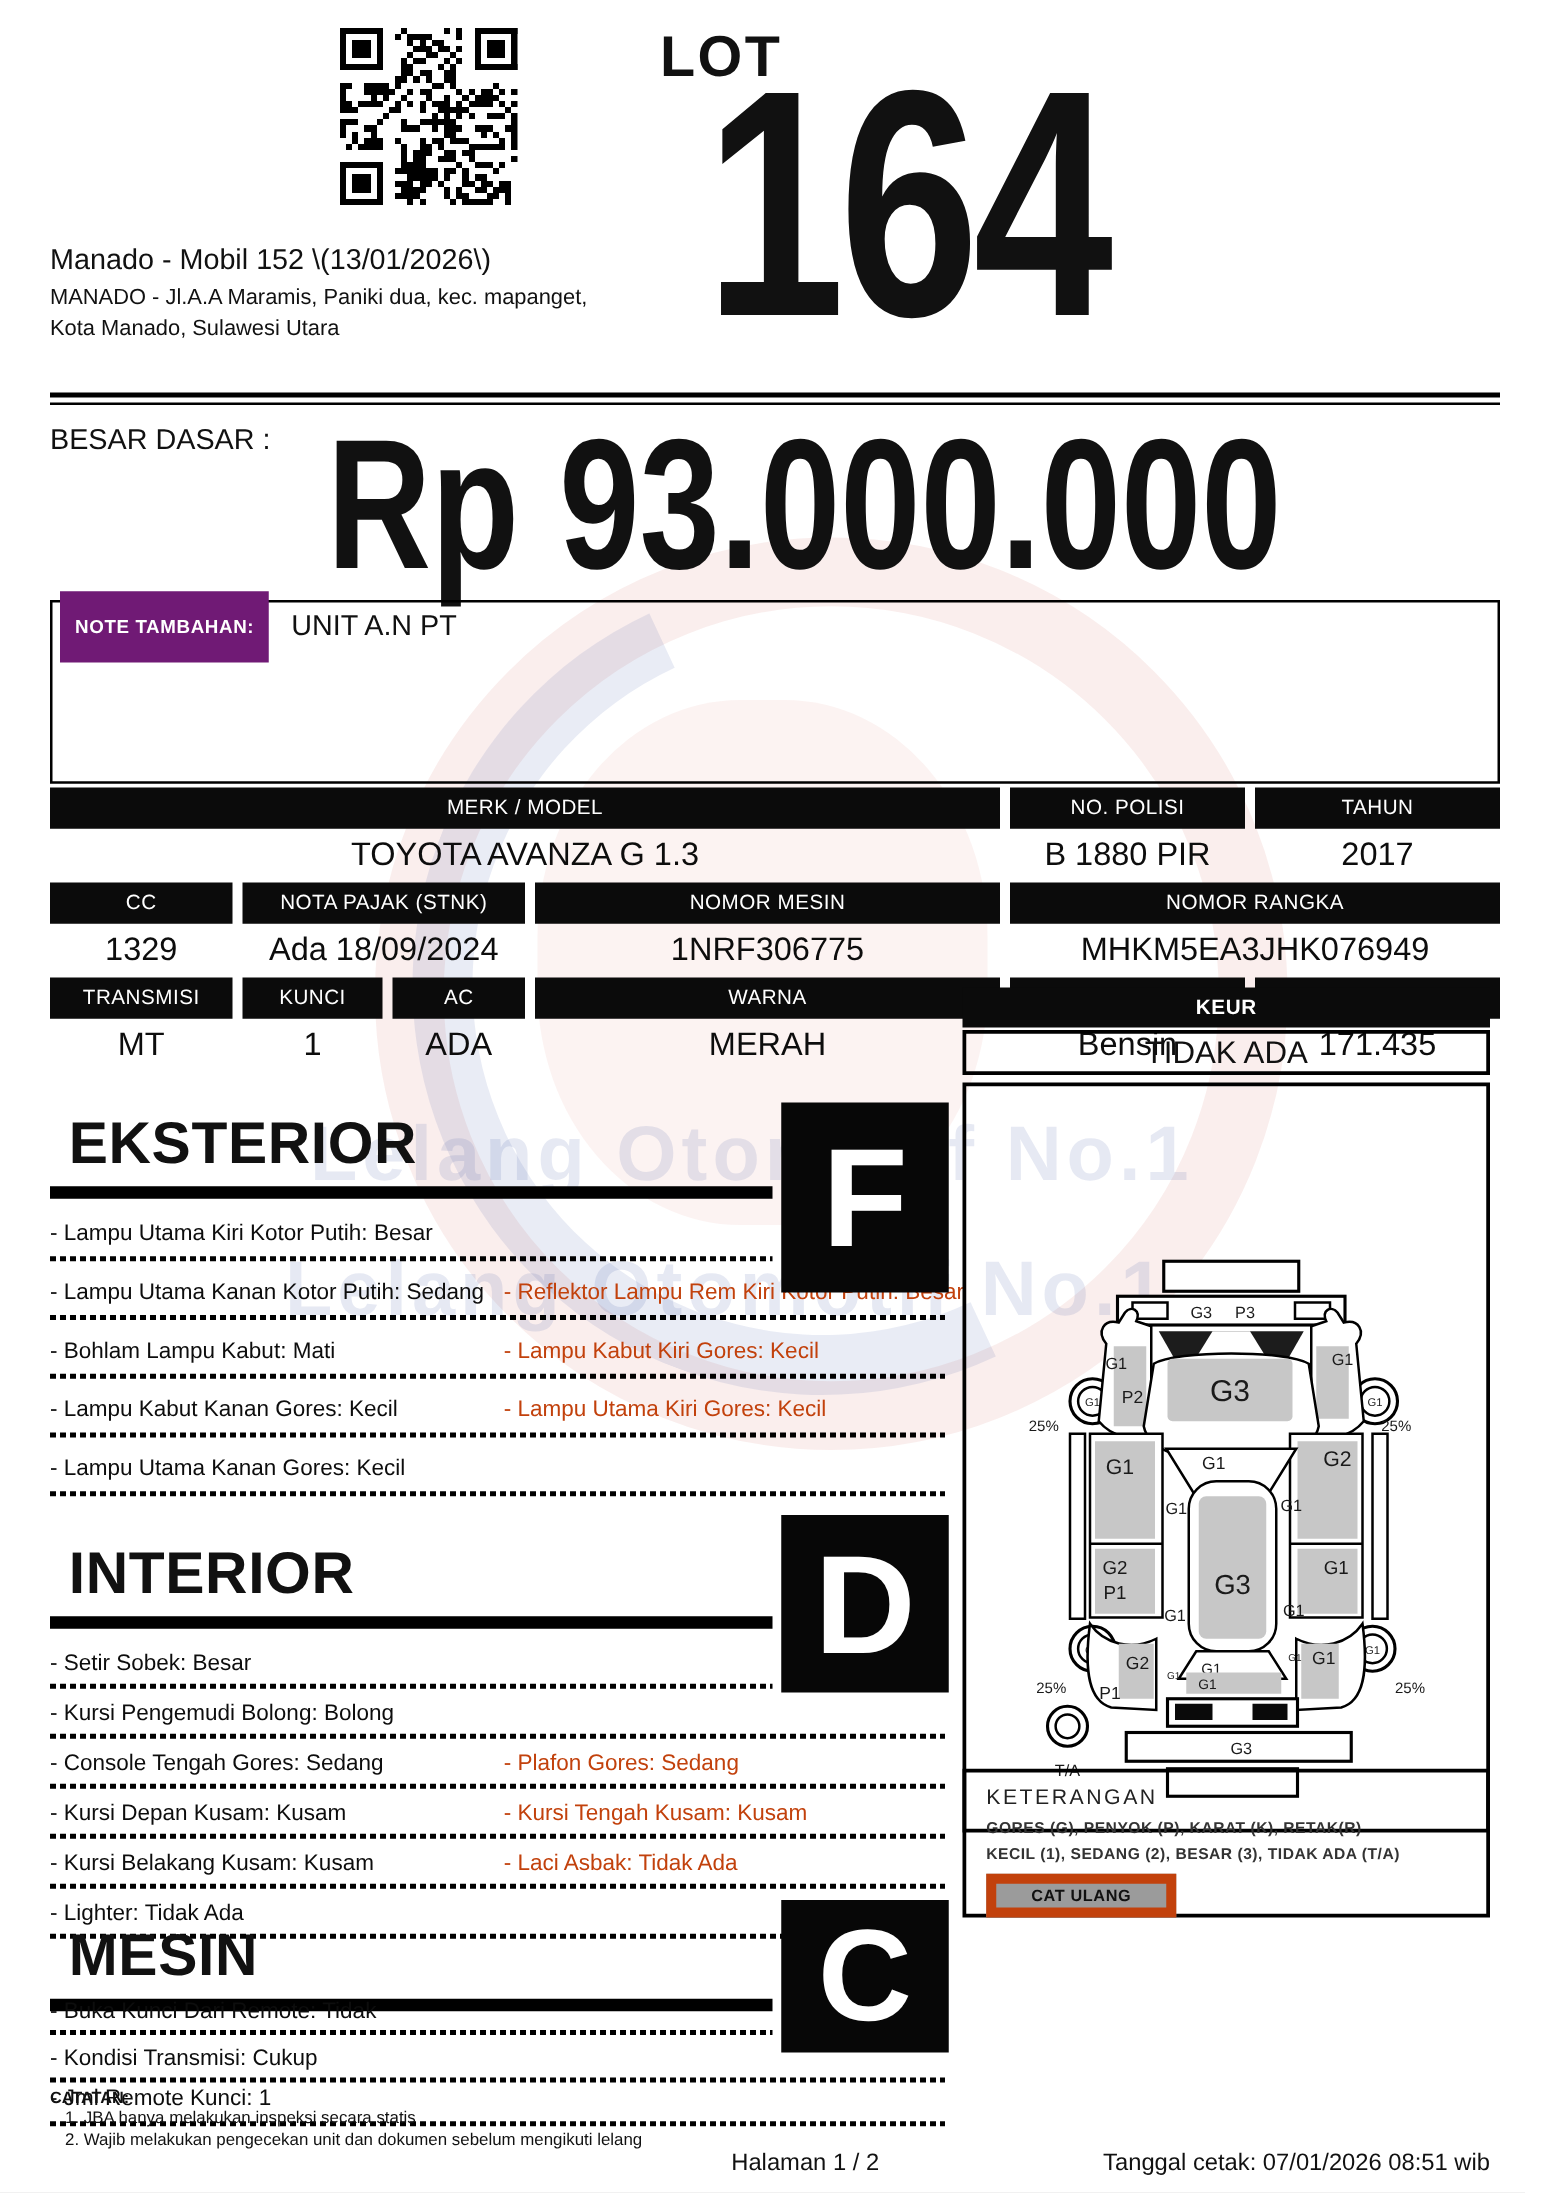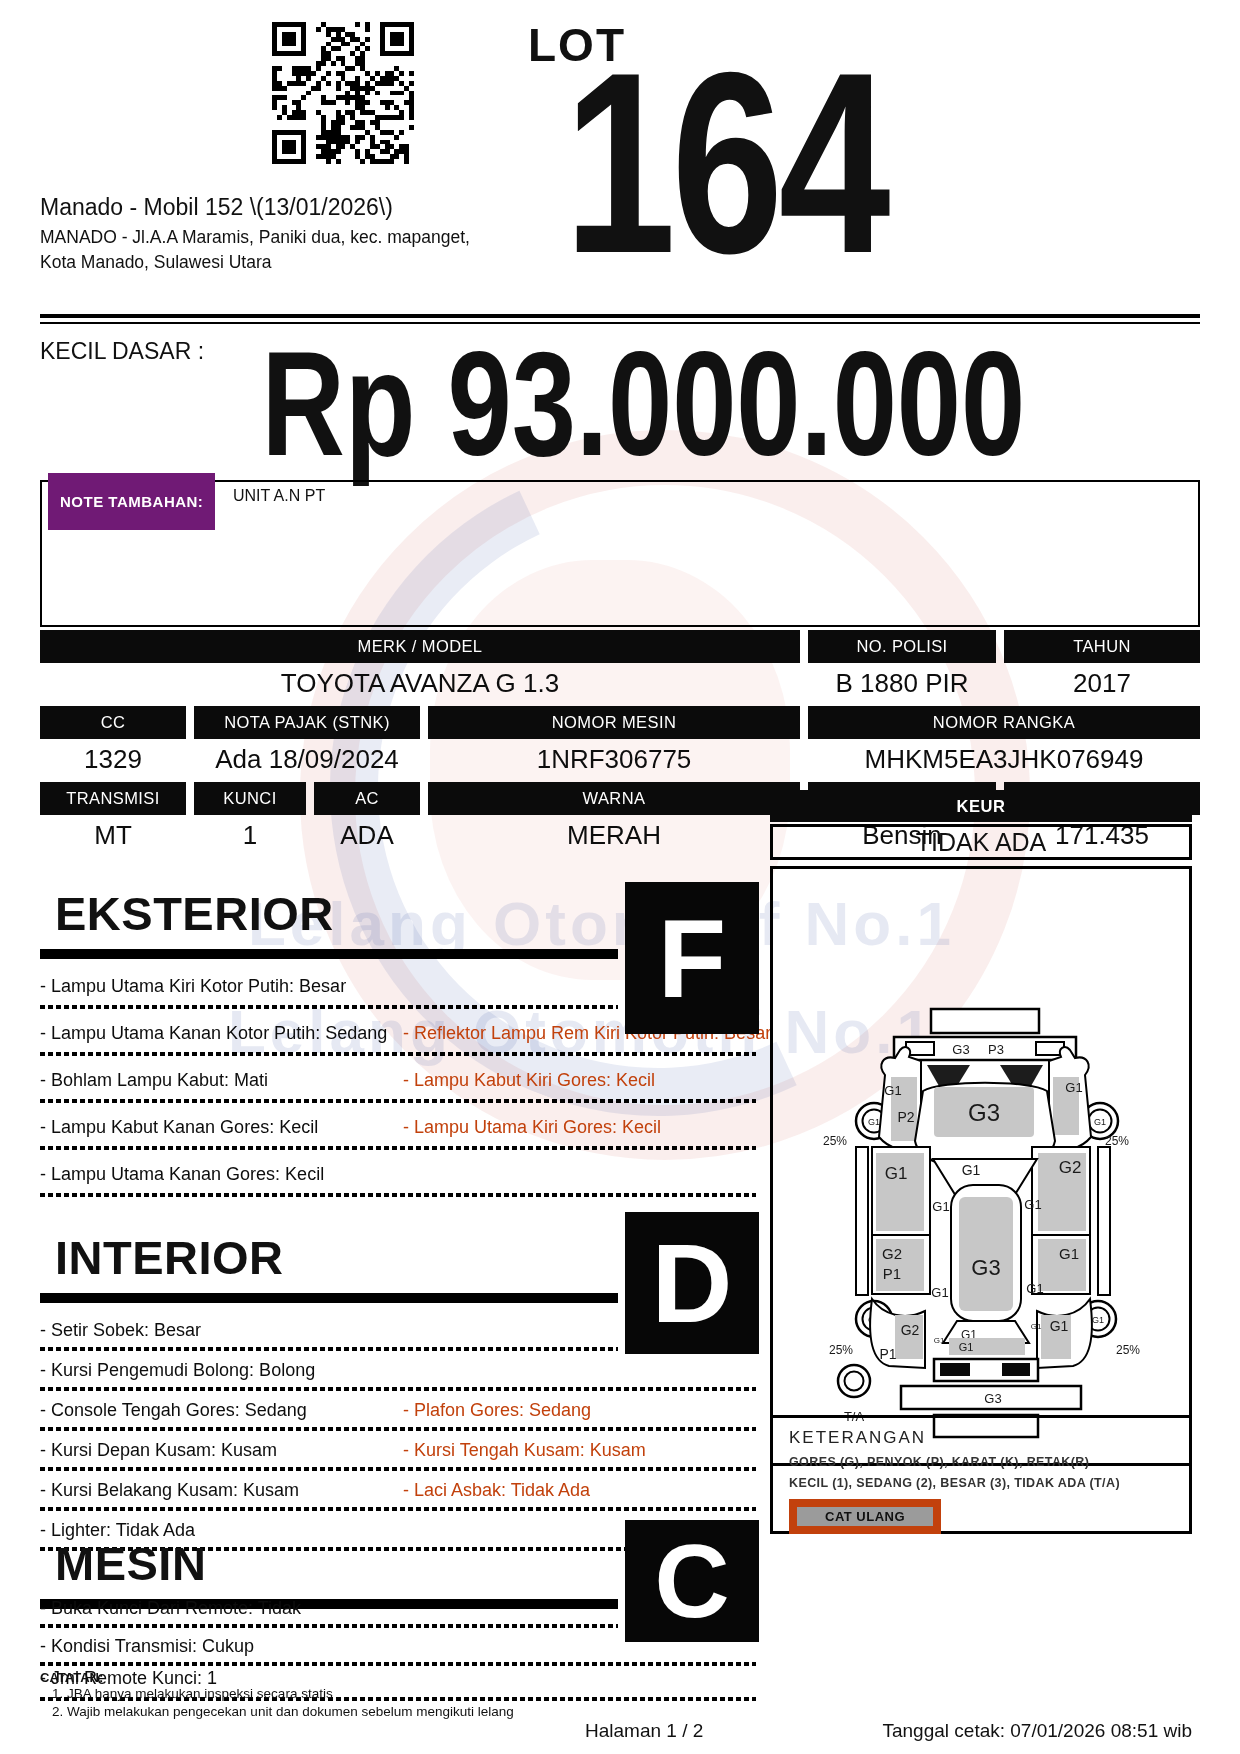--- a/index.html
+++ b/index.html
@@ -28,21 +28,21 @@
   #rule-double{position:absolute;left:40px;top:314px;width:1160px;height:4px;
      border-top:4px solid #000;border-bottom:2px solid #000;}
   
   #price-label{position:absolute;left:40px;top:338px;font-size:23px;}
   #price-value{position:absolute;left:40px;top:330px;width:1160px;text-align:center;
      font-size:148px;line-height:148px;font-weight:bold;transform:scaleX(0.78) translateX(30px);transform-origin:center top;}
   
   #note-box{position:absolute;left:40px;top:480px;width:1160px;height:147px;border:2.5px solid #000;box-sizing:border-box;}
   #note-label{position:absolute;left:48px;top:473px;background:#701a75;color:#fff;
      font-size:15px;font-weight:bold;padding:20px 12px;letter-spacing:.5px;text-align:right;}
-  #note-value{position:absolute;left:233px;top:487px;font-size:16px;}
+  #note-value{position:absolute;left:233px;top:487px;font-size:23px;}
   
   #spec{position:absolute;left:40px;top:630px;width:1160px;}
   .trow{display:flex;gap:8px;}
   .hcell{background:#0b0b0b;color:#fff;font-weight:normal;font-size:16.5px;height:33px;line-height:33px;
      text-align:center;letter-spacing:.4px;}
   .vcell{font-size:26px;height:43px;line-height:40px;text-align:center;color:#0d0d0d;}
   .w760{width:760px}.w188{width:188px}.w196{width:196px}.w146{width:146px}.w226{width:226px}
   .w372{width:372px}.w392{width:392px}.w112{width:112px}.w106{width:106px}
   
   .sec{position:absolute;left:40px;width:760px;}
@@ -397,21 +397,21 @@
         <rect x="2" y="24" width="3" height="3"></rect>
       </g>
   </svg>
   <div id="lot-label">LOT</div>
   <div id="lot-number">164</div>
   <div id="auction-title">Manado - Mobil 152 \(13/01/2026\)</div>
   <div id="addr1">MANADO - Jl.A.A Maramis, Paniki dua, kec. mapanget,</div>
   <div id="addr2">Kota Manado, Sulawesi Utara</div>
   <div id="rule-double"></div>
 
-  <div id="price-label">KECIL DASAR :</div>
+  <div id="price-label">BESAR DASAR :</div>
   <div id="price-value">Rp 93.000.000</div>
 
   <div id="note-box"></div>
   <div id="note-label">NOTE TAMBAHAN:</div>
   <div id="note-value">UNIT A.N PT</div>
 
   <div id="spec">
     <div class="trow">
       <div class="hcell w760">MERK / MODEL</div>
       <div class="hcell w188">NO. POLISI</div>

